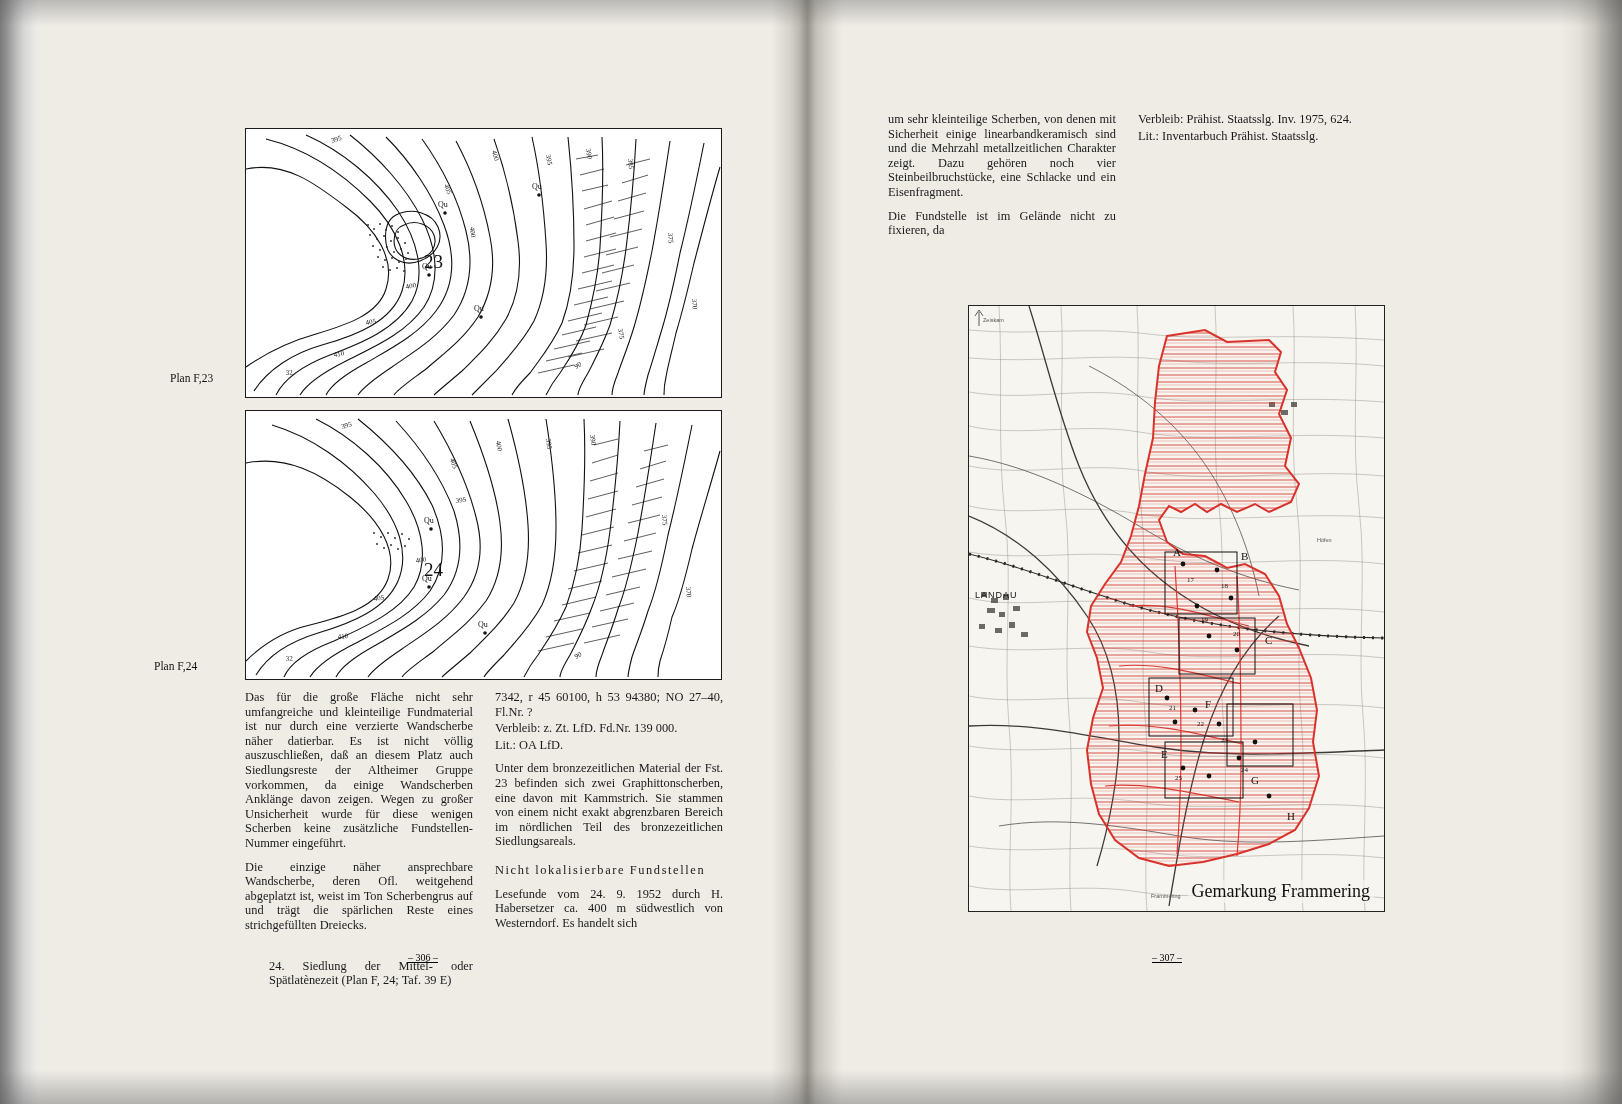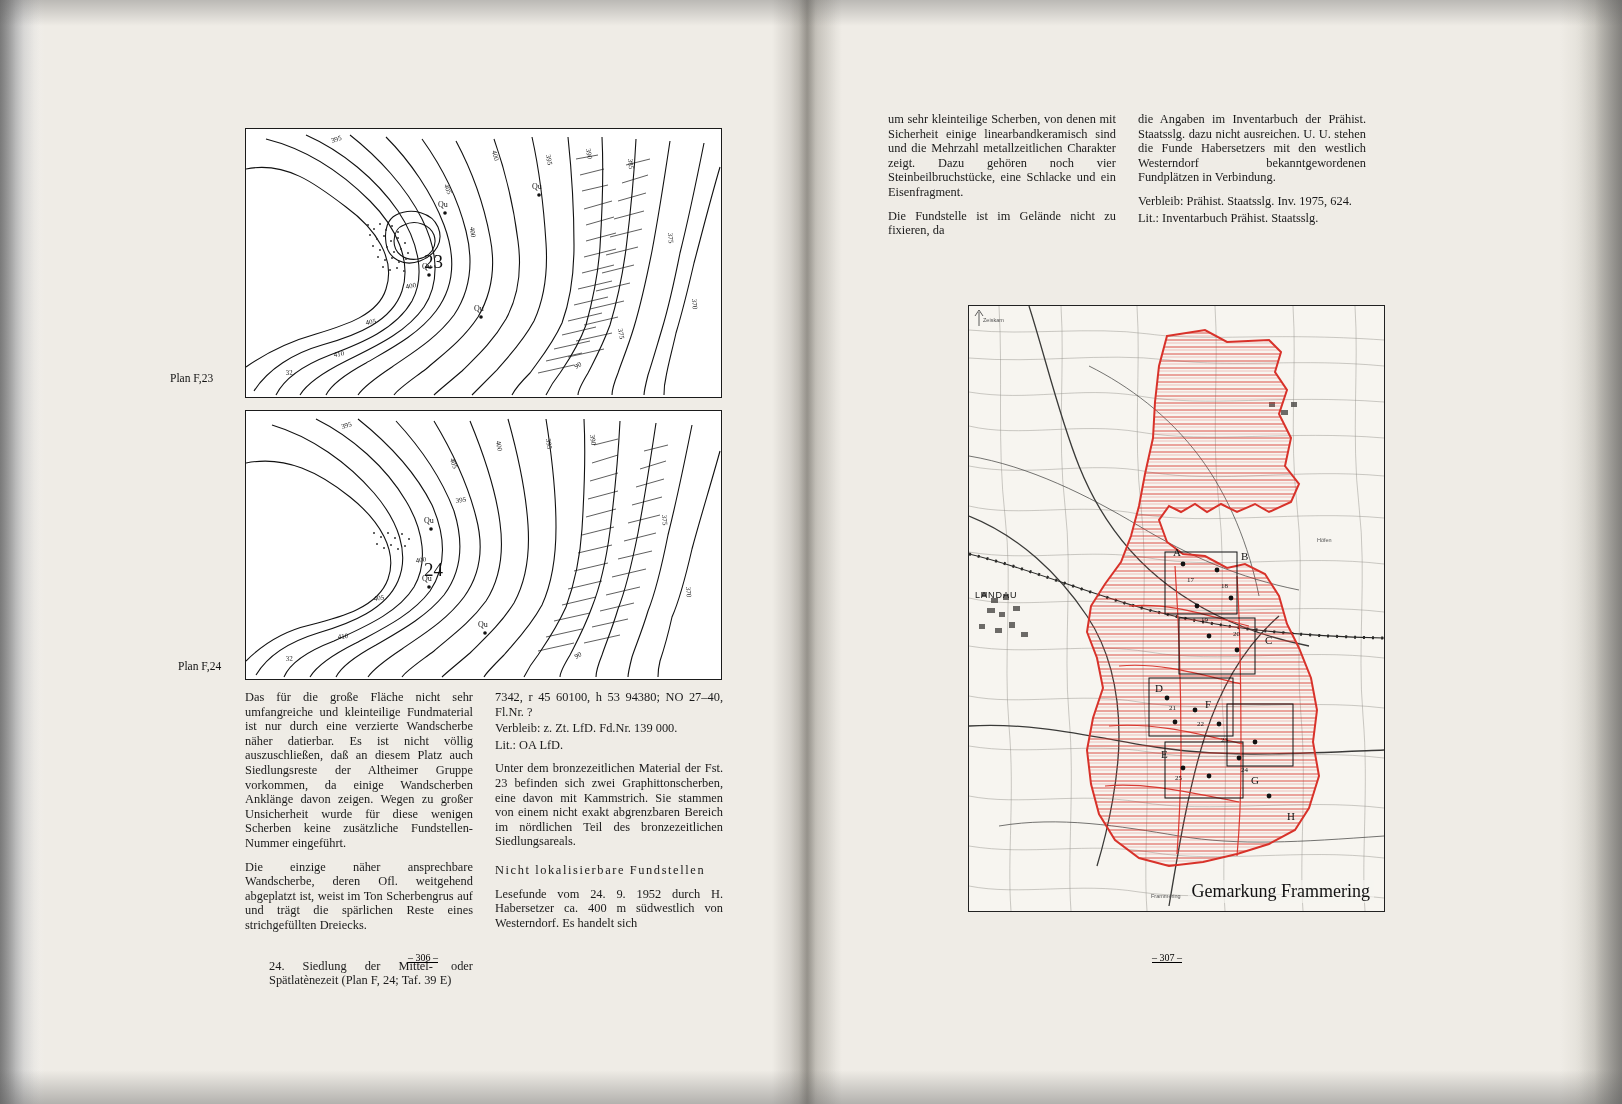--- a/index.html
+++ b/index.html
@@ -269,21 +269,21 @@
         <text x="128" y="190" transform="rotate(-8 128 190)">405</text>
         <text x="92" y="228" transform="rotate(-6 92 228)">410</text>
         <text x="40" y="250" transform="rotate(-4 40 250)">32</text>
         <text x="416" y="104" transform="rotate(86 416 104)">375</text>
         <text x="440" y="176" transform="rotate(86 440 176)">370</text>
         <text x="330" y="248" transform="rotate(-28 330 248)">90</text>
       </g>
     </svg>
     <div class="fignum" style="left:178px;top:148px;">24</div>
   </div>
-  <div class="plan-label" style="left:28px;top:600px;text-align:center;">Plan F,24</div>
+  <div class="plan-label" style="left:4px;top:600px;text-align:center;">Plan F,24</div>
 
   <div class="colwrap l-col-a col-text">
     <p>Das für die große Fläche nicht sehr umfangreiche und kleinteilige Fundmaterial ist nur durch eine verzierte Wandscherbe näher datierbar. Es ist nicht völlig auszuschließen, daß an diesem Platz auch Siedlungsreste der Altheimer Gruppe vorkommen, da einige Wandscherben Anklänge davon zeigen. Wegen zu großer Unsicherheit wurde für diese wenigen Scherben keine zusätzliche Fundstellen-Nummer eingeführt.</p>
     <p>Die einzige näher ansprechbare Wandscherbe, deren Ofl. weitgehend abgeplatzt ist, weist im Ton Scherbengrus auf und trägt die spärlichen Reste eines strichgefüllten Dreiecks.</p>
     <p style="margin-top:26px;margin-left:24px;">24. Siedlung der Mittel- oder Spätlatènezeit (Plan F, 24; Taf. 39 E)</p>
   </div>
 
   <div class="colwrap l-col-b col-text">
     <p style="margin-bottom:2px;">7342, r 45 60100, h 53 94380; NO 27–40, Fl.Nr. ?</p>
     <p style="margin-bottom:2px;">Verbleib: z. Zt. LfD. Fd.Nr. 139 000.</p>
@@ -297,21 +297,20 @@
 </div>
 
 <div class="page right-page">
 
   <div class="colwrap r-col-a col-text">
     <p>um sehr kleinteilige Scherben, von denen mit Sicherheit einige linearbandkeramisch sind und die Mehrzahl metallzeitlichen Charakter zeigt. Dazu gehören noch vier Steinbeilbruchstücke, eine Schlacke und ein Eisenfragment.</p>
     <p>Die Fundstelle ist im Gelände nicht zu fixieren, da</p>
   </div>
 
   <div class="colwrap r-col-b col-text">
-    <p>die Angaben im Inventarbuch der Prähist. Staatsslg. dazu nicht ausreichen. U. U. stehen die Funde Habersetzers mit den westlich Westerndorf bekanntgewordenen Fundplätzen in Verbindung.</p>
     <p style="margin-bottom:2px;">Verbleib: Prähist. Staatsslg. Inv. 1975, 624.</p>
     <p>Lit.: Inventarbuch Prähist. Staatsslg.</p>
   </div>
 
   <div class="mapbox">
     <svg width="415" height="605" viewBox="0 0 415 605">
       <rect x="0" y="0" width="415" height="605" fill="#f7f5f0"></rect>
 
       <g stroke="#7d7b75" stroke-width="0.45" fill="none" opacity="0.85">
         <path d="M0 24 C60 30 120 20 180 28 C240 36 300 26 415 34"></path>

